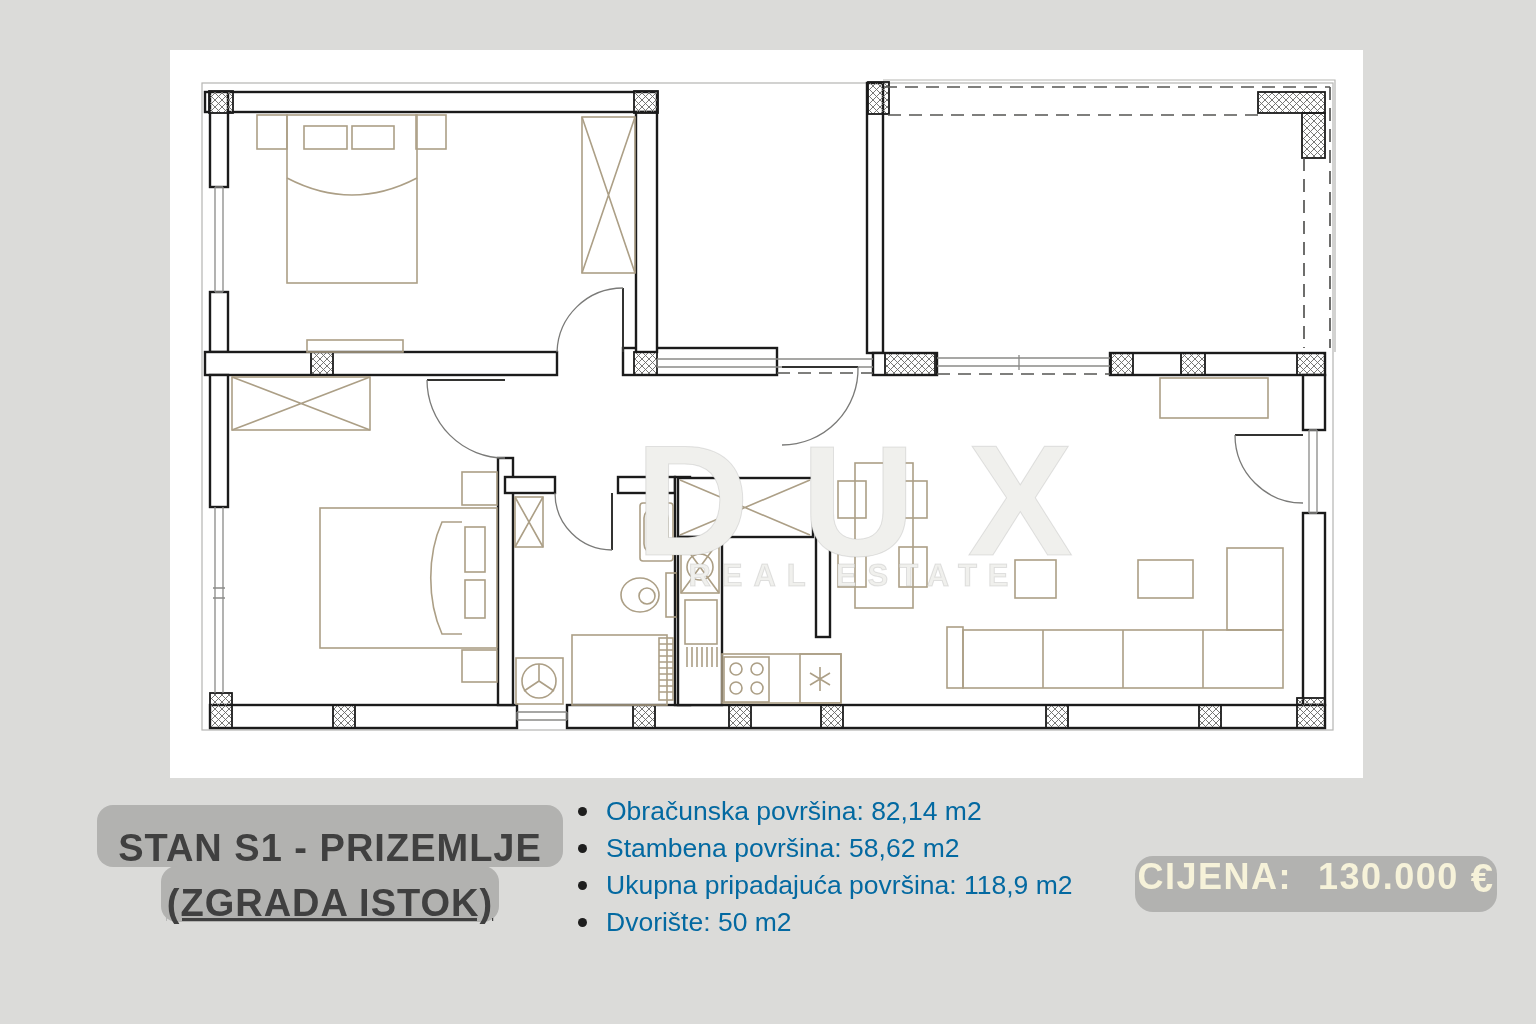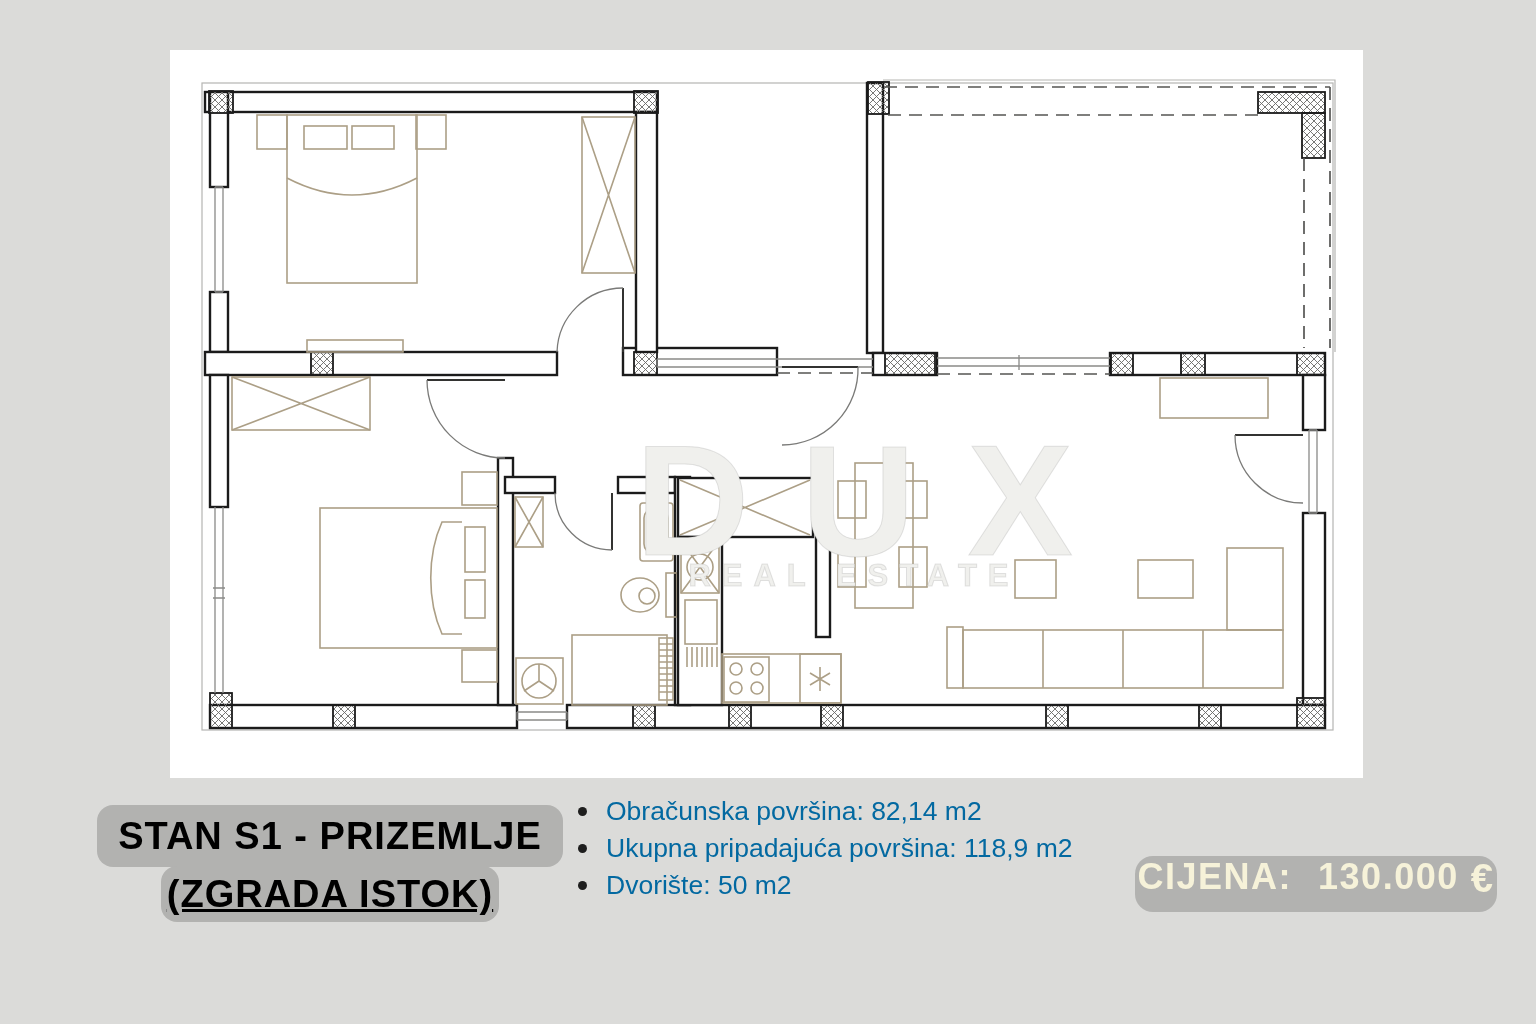--- a/index.html
+++ b/index.html
@@ -10,23 +10,23 @@
   }
   .card{
     position:absolute;left:170px;top:50px;width:1193px;height:728px;
     background:#ffffff;
   }
   .plan-svg{position:absolute;left:173px;top:30px;width:1190px;height:745px;}
 
   
   .title-wrap{position:absolute;left:87px;top:805px;width:466px;display:flex;flex-direction:column;align-items:center;}
   .title-badge{
-    background:#b2b2b0;color:#000000;font-weight:bold;
+    background:#b2b2b0;color:#404040;font-weight:bold;
     font-size:38px;letter-spacing:1px;line-height:1;
-    display:flex;align-items:center;justify-content:center;
+    display:flex;align-items:flex-end;justify-content:center;
     border-radius:16px;
     margin-left:20px;
   }
   .title-line1{width:466px;height:62px;}
   .title-line2{width:338px;height:56px;margin-top:-1px;text-decoration:underline;}
 
   .details{position:absolute;left:570px;top:797px;margin:0;padding:0;list-style:none;}
   .details li{
     position:relative;padding-left:36px;margin:0 8px 9px 0;
     font-size:26.5px;line-height:28px;color:#0369a1;
@@ -247,20 +247,21 @@
   <div class="title-badge title-line1">
     <span>STAN S1 - PRIZEMLJE</span>
   </div>
   <div class="title-badge title-line2">
     <span>(ZGRADA ISTOK)</span>
   </div>
 </div>
 
 <ul class="details">
   <li>Obračunska površina: 82,14 m2</li>
+  <li>Stambena površina: 58,62 m2</li>
   <li>Ukupna pripadajuća površina: 118,9 m2</li>
   <li>Dvorište: 50 m2</li>
 </ul>
 
 <div class="price-badge">
   <span class="label">CIJENA:</span>
   <span class="value">130.000</span>
   <span class="euro">€</span>
 </div>
 

